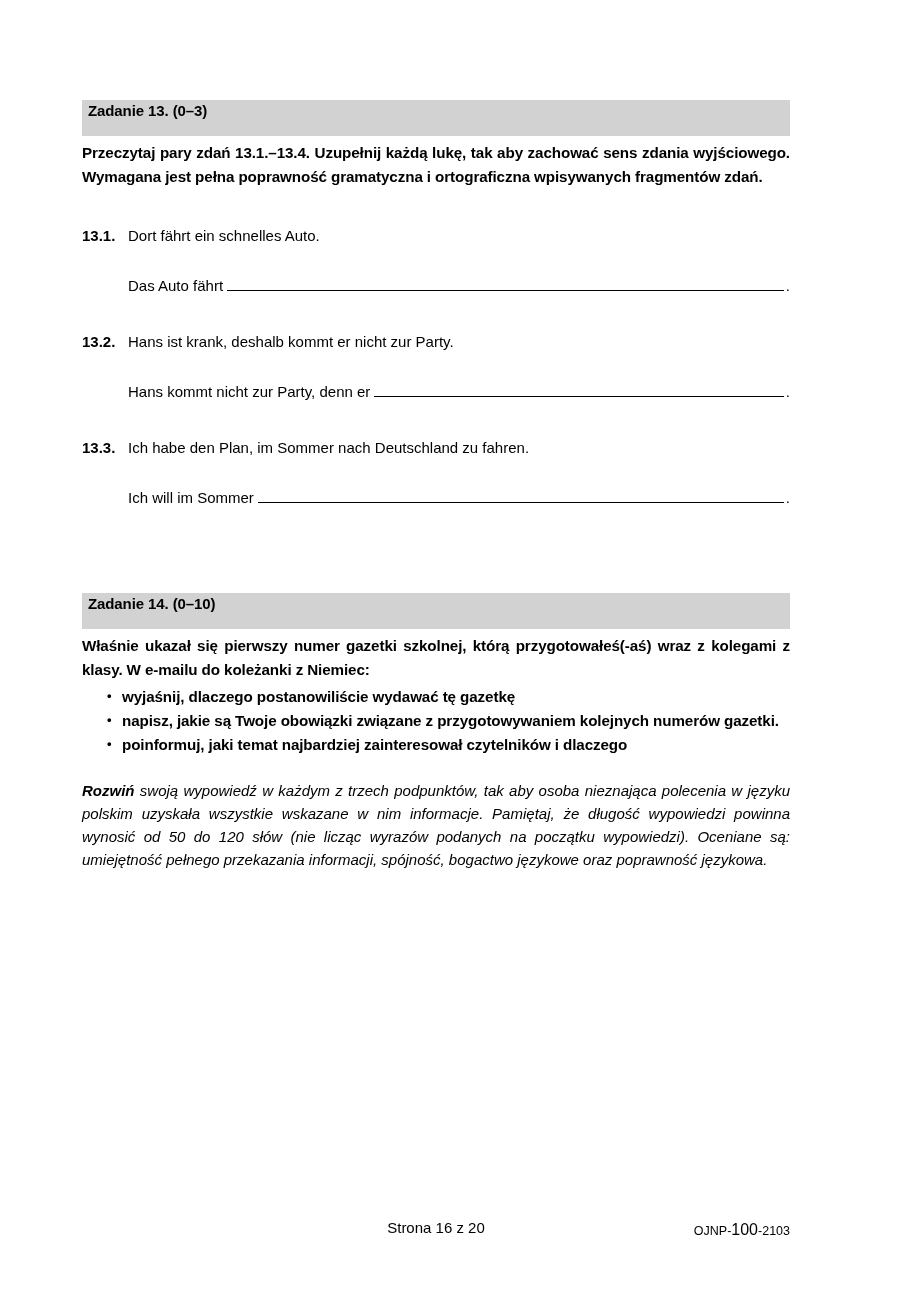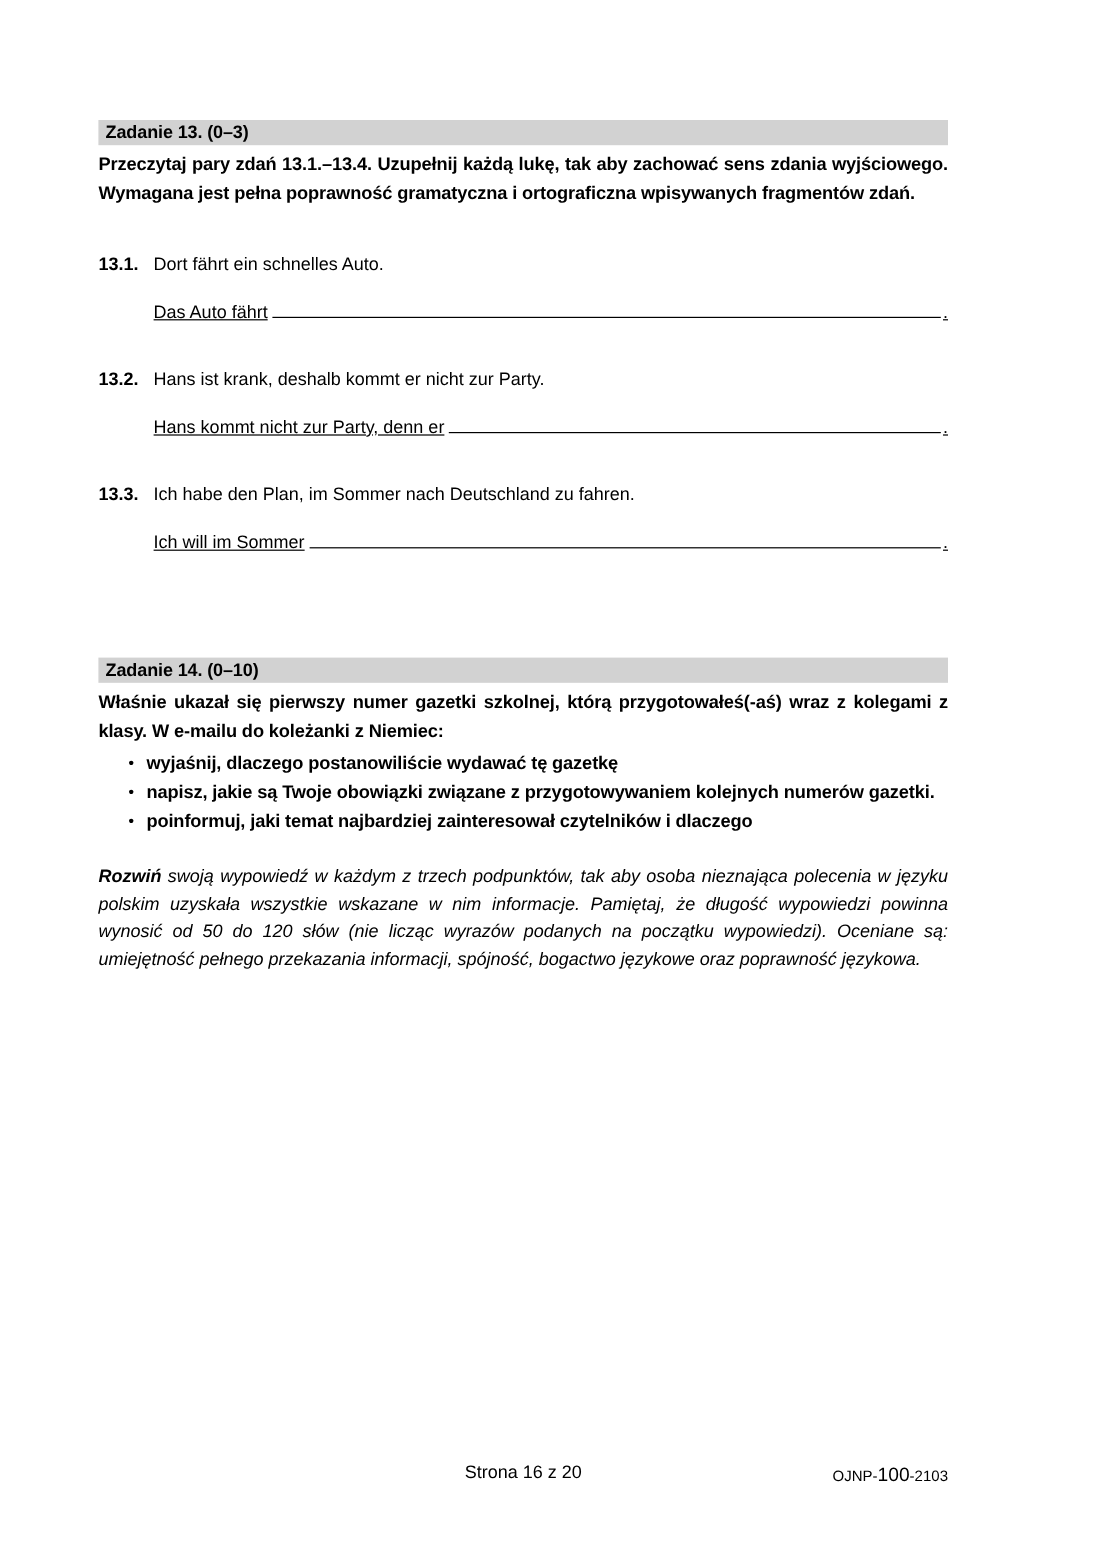--- a/index.html
+++ b/index.html
@@ -29,21 +29,21 @@
   .content {
     position: absolute;
     left: 82px;
     top: 100px;
     width: 708px;
   }
 
   
   .task-bar {
     background: #d2d2d2;
-    height: 21px;
+    height: 36px;
     line-height: 21px;
     font-weight: bold;
     font-size: 15px;
     padding-left: 6px;
     box-sizing: border-box;
     letter-spacing: -0.1px;
   }
 
   
   .task-instruction {
@@ -69,26 +69,25 @@
     margin-top: 12px;
   }
   .item-num {
     font-weight: bold;
     display: inline-block;
     width: 46px;
   }
   .item-answer {
     font-size: 15px;
     line-height: 22px;
-    margin-top: 18px;
+    margin-top: 28px;
     padding-left: 46px;
     display: flex;
     align-items: baseline;
     white-space: nowrap;
-    text-decoration: underline;
   }
   .answer-stem {
     flex: 0 0 auto;
     padding-right: 4px;
   }
   .answer-rule {
     flex: 1 1 auto;
     border-bottom: 1.6px solid #000;
     height: 14px;
     margin-bottom: 2px;

